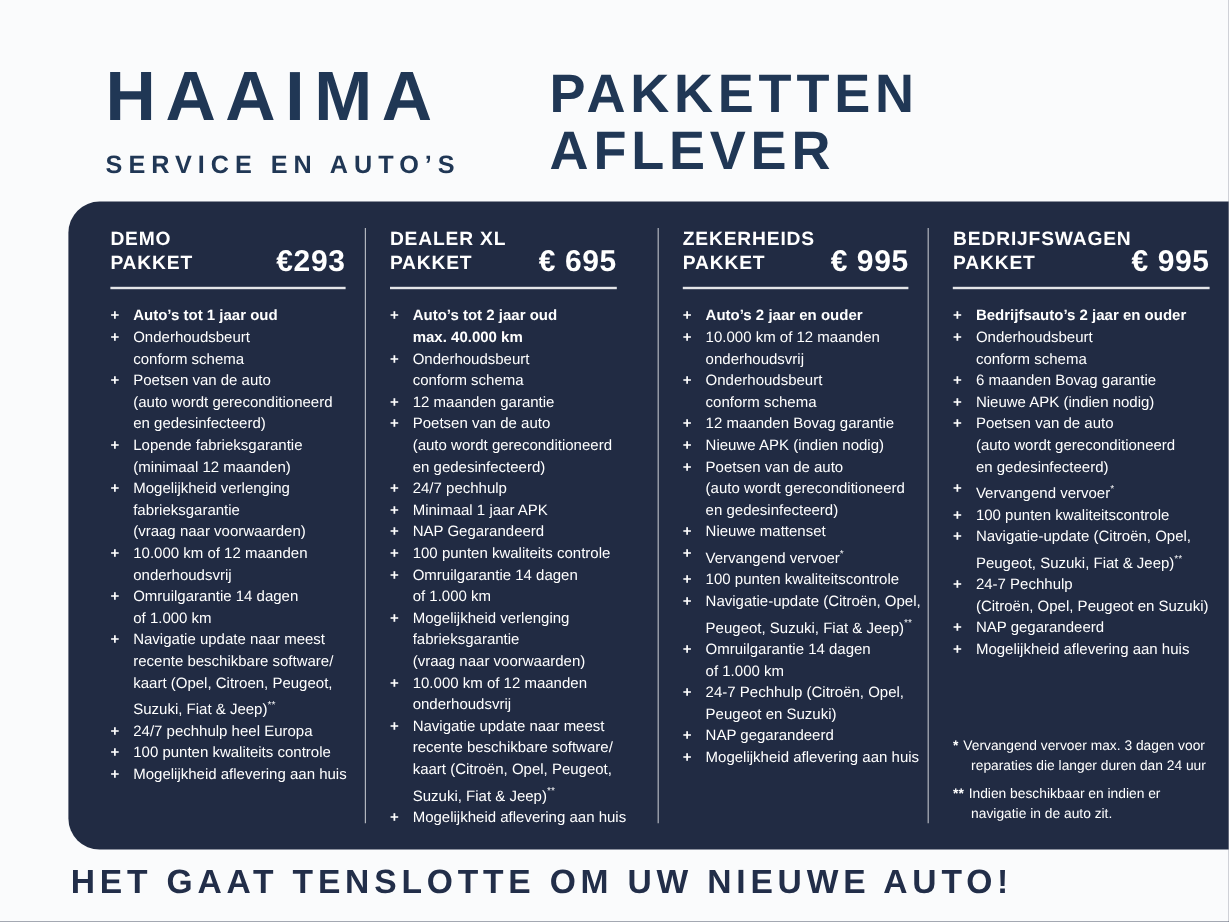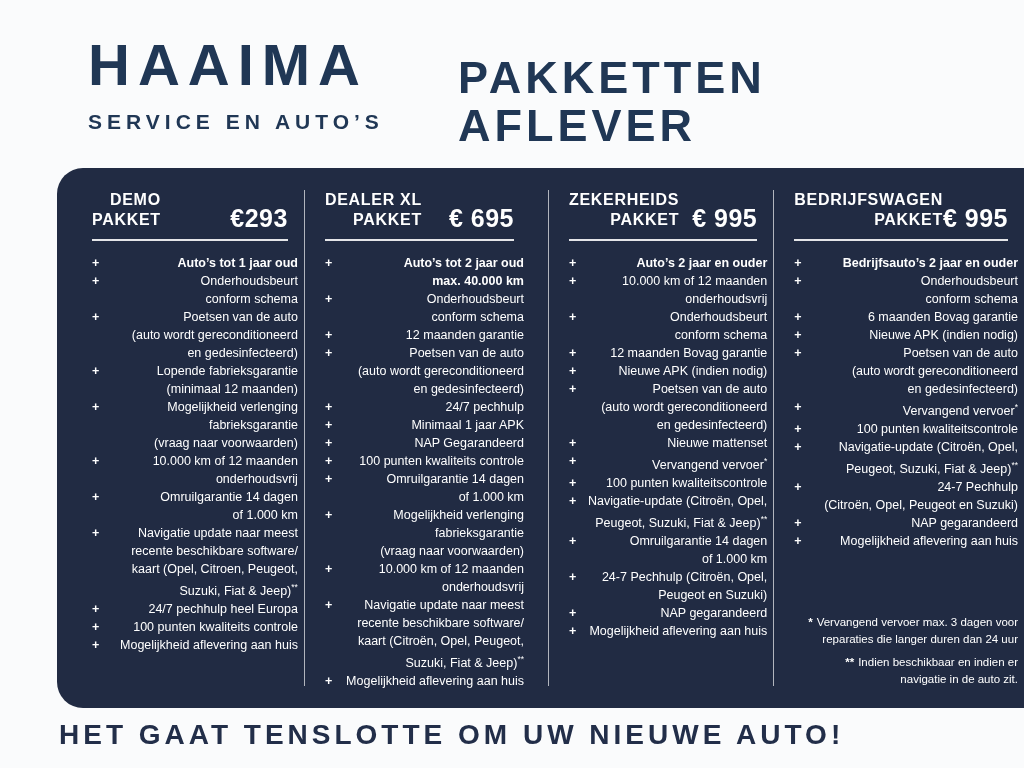--- a/index.html
+++ b/index.html
@@ -13,21 +13,21 @@
   html, body { width: 1024px; height: 768px; }
   body {
     position: relative;
     overflow: hidden;
     background: var(--page-bg);
     font-family: "Liberation Sans", "DejaVu Sans", sans-serif;
   }
 
   
   .logo {
-    position: absolute; left: 88px; top: 36px;
+    position: absolute; left: 88px; top: 52px;
     color: var(--heading-navy);
   }
   .logo-title {
     font-size: 58px; font-weight: 700; letter-spacing: 8px;
     line-height: 1;
   }
   .logo-subtitle {
     font-size: 21px; font-weight: 700; letter-spacing: 5px;
     margin-top: 16px; white-space: nowrap;
   }
@@ -41,21 +41,21 @@
   
   .panel {
     position: absolute; left: 57px; top: 168px;
     width: 967px; height: 540px;
     background: var(--panel-bg);
     border-radius: 26px 0 0 26px;
     display: flex;
     padding: 22px 0;
     color: var(--panel-text);
   }
-  .pkg-col { padding: 0 6px 0 20px; text-align: right; }
+  .pkg-col { padding: 0 6px 0 20px; }
   .pkg-col:nth-child(1) { width: 253px; padding-left: 35px; }
   .pkg-col:nth-child(2) { width: 232px; border-left: 1px solid rgba(255,255,255,0.65); }
   .pkg-col:nth-child(3) { width: 231px; border-left: 1px solid rgba(255,255,255,0.65); margin-left: 18px; }
   .pkg-col:nth-child(4) { width: 251px; border-left: 1px solid rgba(255,255,255,0.65); }
 
   .pkg-head {
     display: flex; justify-content: space-between; align-items: flex-end;
     padding-right: 10px;
   }
   .pkg-name { font-size: 16px; font-weight: 700; letter-spacing: 0.7px; line-height: 20px; }

